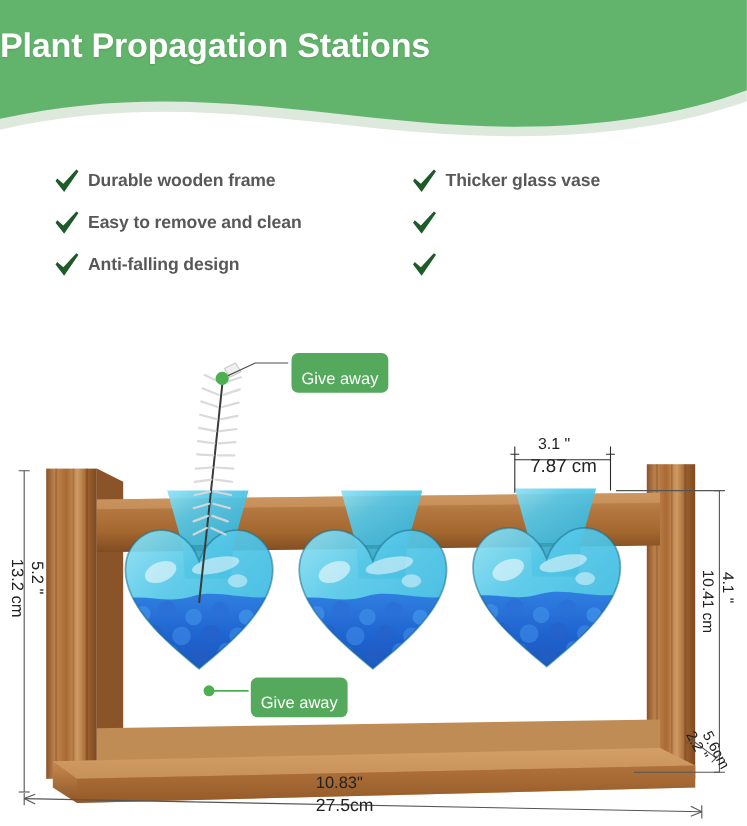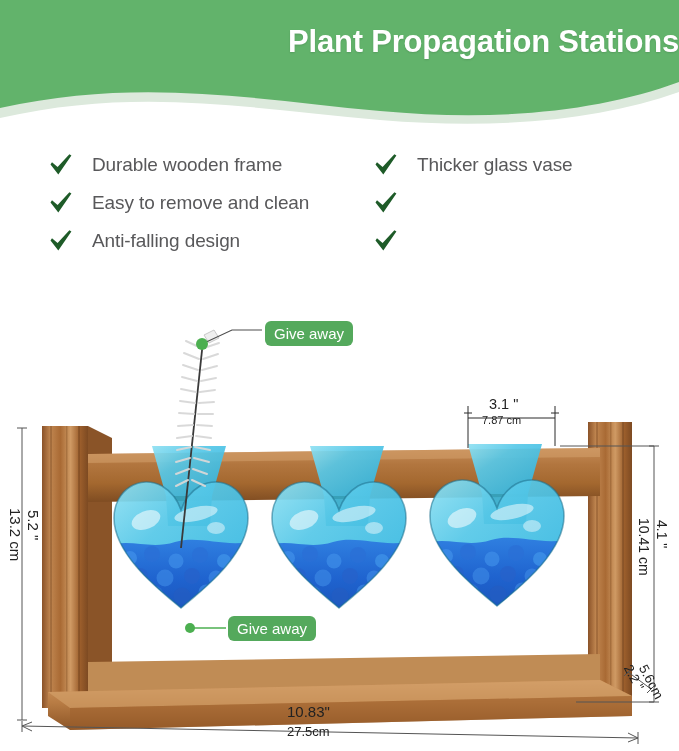--- a/index.html
+++ b/index.html
@@ -21,21 +21,21 @@
     position: absolute;
     left: 0; top: 0;
     width: 679px;
     height: 132px;
   }
   #header-banner svg { display: block; }
   #header-title {
     position: absolute;
     left: 0; top: 24px;
     width: 679px;
-    text-align: right;
+    text-align: left;
     color: #ffffff;
     font-size: 31px;
     font-weight: bold;
     letter-spacing: -0.2px;
     text-shadow: 0 1px 2px rgba(0,0,0,0.13);
     font-family: "Liberation Sans", sans-serif;
     z-index: 3;
   }
 
   
@@ -56,66 +56,65 @@
   }
   .check-icon {
     width: 26px;
     height: 26px;
     flex: 0 0 26px;
     margin-right: 6px;
     display: block;
   }
   .feature-label {
     color: #58585a;
-    font-size: 19px;
-    font-weight: 400;
+    font-size: 16px;
+    font-weight: 700;
     letter-spacing: -0.1px;
     white-space: nowrap;
     font-family: "Liberation Sans", sans-serif;
-    margin-left: 12px;
   }
 
   
   #product-stage {
     position: absolute;
     left: 0; top: 258px;
     width: 679px;
     height: 493px;
   }
   #product-svg { display: block; }
 
   
   .giveaway-badge {
     position: absolute;
     background: #54a95c;
     color: #ffffff;
     font-size: 15px;
     border-radius: 6px;
-    padding: 4px 9px 4px 9px;
+    padding: 15px 9px 4px 9px;
     white-space: nowrap;
     line-height: 17px;
     font-family: "Liberation Sans", sans-serif;
     z-index: 6;
   }
   #giveaway-badge-brush { left: 265px; top: 321px; }
   #giveaway-badge-beads { left: 228px; top: 616px; }
 
   
   .dim-label {
     position: absolute;
     color: #222222;
     font-size: 14px;
     white-space: nowrap;
     font-family: "Liberation Sans", sans-serif;
     z-index: 7;
   }
   #dim-top-in   { left: 489px; top: 396px; font-size: 14.5px; }
-  #dim-top-cm   { left: 482px; top: 414px; font-size: 11px; }
+  #dim-top-cm   { left: 482px; top: 414px; font-size: 17px; }
   #dim-bottom-in{ left: 287px; top: 703px; font-size: 15px; }
-  #dim-bottom-cm{ left: 287px; top: 724px; font-size: 13px; }
+  #dim-bottom-cm{ left: 287px; top: 724px; font-size: 16px; }
 
   .dim-rot {
     position: absolute;
     color: #222222;
     font-size: 15px;
     white-space: nowrap;
     transform-origin: 0 0;
     font-family: "Liberation Sans", sans-serif;
     z-index: 7;
   }

